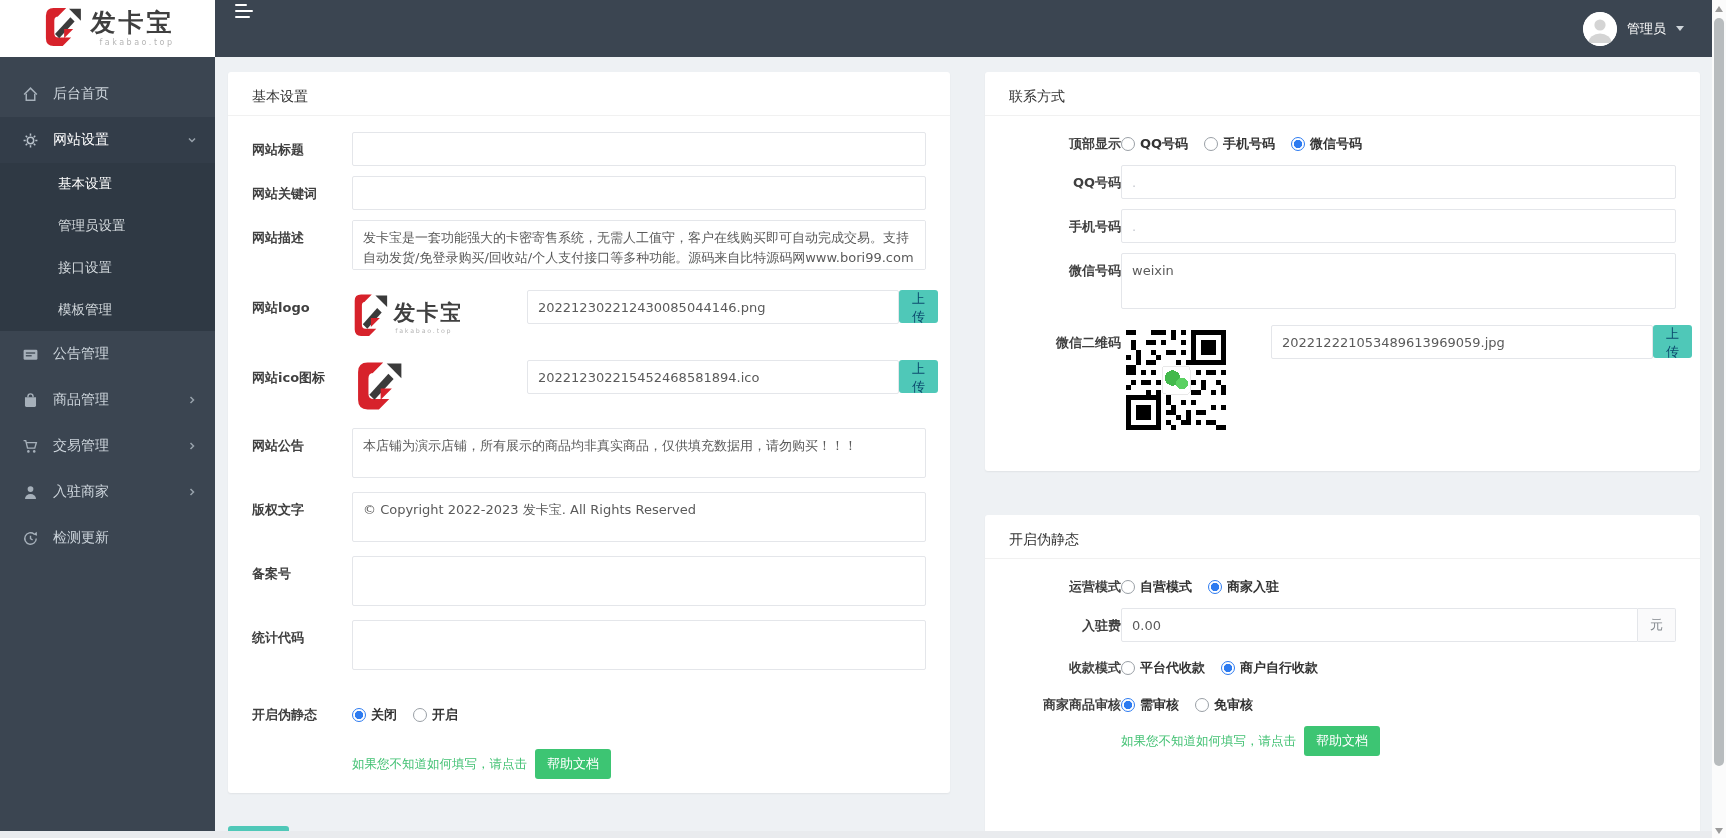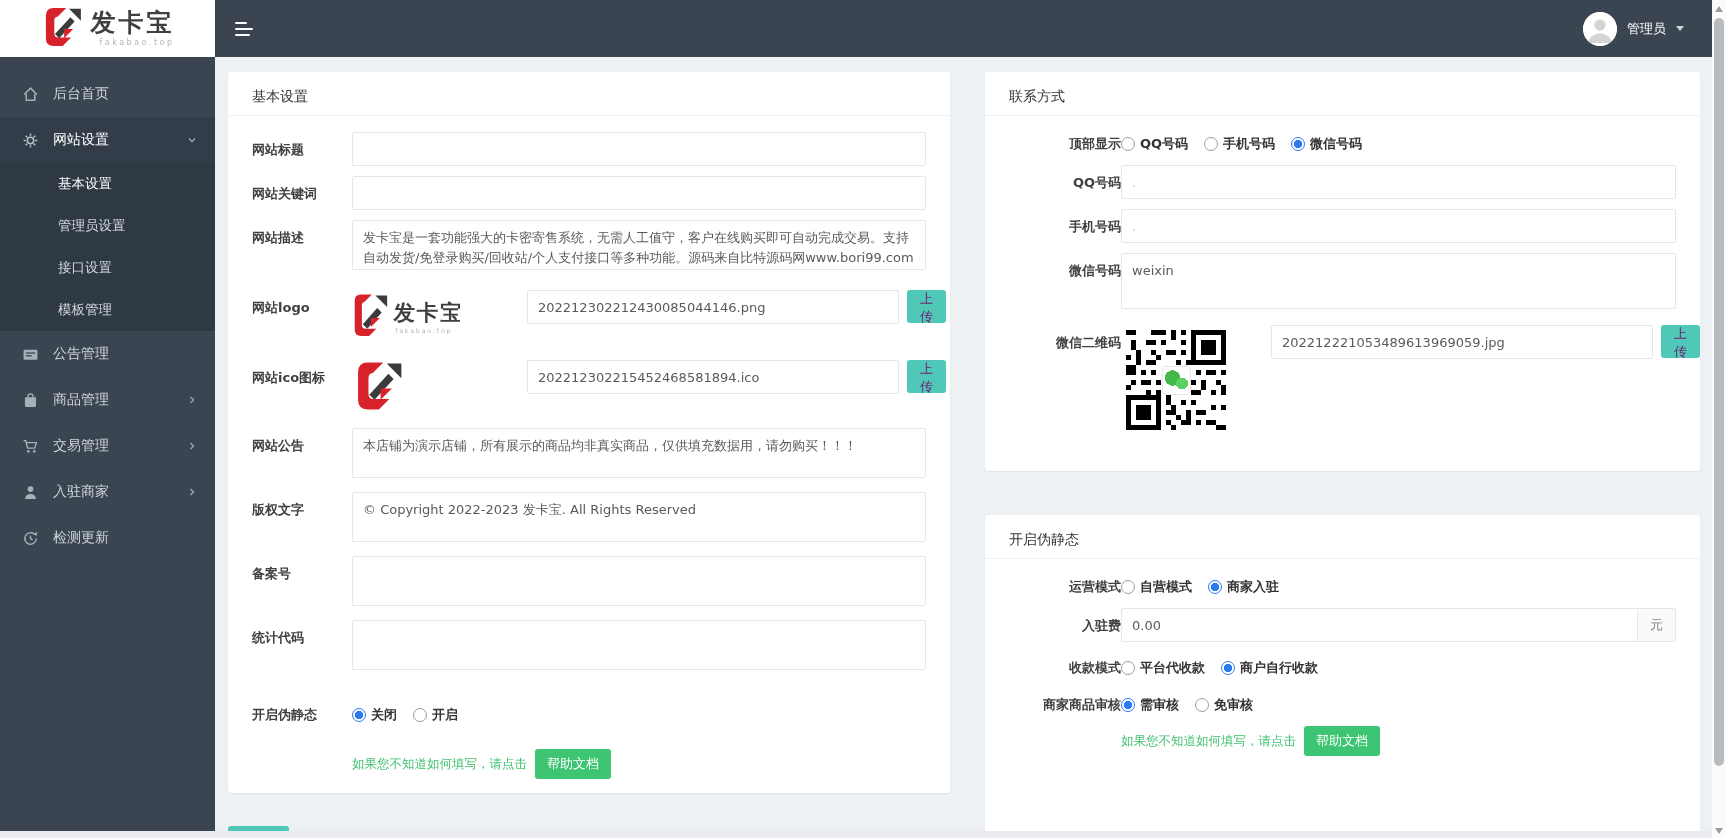--- a/index.html
+++ b/index.html
@@ -17,21 +17,21 @@
   .menu-item .mi-icon { width:17px; height:17px; margin-right:14px; flex:none; }
   .menu-item .mi-label { flex:1; }
   .menu-item.active { background:#333d49; color:#fff; }
   .submenu { background:#2f3944; }
   .submenu-item { height:42px; display:flex; align-items:center; padding-left:58px; font-size:13.5px; color:#d4dade; cursor:pointer; }
   .submenu-item.current { color:#ffffff; }
   .chev { width:10px; height:10px; flex:none; }
 
   
   .header { position:fixed; left:215px; top:0; right:0; height:57px; background:#3b4551; z-index:4;
-    display:flex; align-items:center; }
+    display:flex; }
   .burger { margin-left:20px; width:20px; cursor:pointer; }
   .burger i { display:block; height:2px; background:#fff; margin:4px 0; border-radius:1px; }
   .burger i:nth-child(1){ width:12px; } .burger i:nth-child(2){ width:18px; } .burger i:nth-child(3){ width:15px; }
   .header-right { margin-left:auto; margin-right:42px; display:flex; align-items:center; gap:10px; cursor:pointer; }
   .avatar { width:34px; height:34px; border-radius:50%; background:#fff; overflow:hidden; }
   .admin-name { color:#fff; font-size:13px; }
   .caret-down { width:0; height:0; border-left:4px solid transparent; border-right:4px solid transparent; border-top:5px solid #cfd5da; }
 
   
   .content { position:fixed; left:215px; top:57px; width:1497px; height:781px; overflow:hidden; background:#eef1f4; }
@@ -50,21 +50,21 @@
   .fctrl { flex:1; min-width:0; }
   .tinput { width:100%; height:34px; border:1px solid #e4e6ea; border-radius:2px; padding:0 10px;
     font-size:13px; color:#5a5a5a; font-family:inherit; background:#fff; outline:none; }
   .tarea { width:100%; height:52px; border:1px solid #e4e6ea; border-radius:2px; padding:7px 10px;
     font-size:13px; color:#5a5a5a; line-height:1.55; font-family:inherit; resize:none; outline:none; }
   .tarea.short { height:50px; }
   .faint { color:#c4c8cf; }
   .file-row { display:flex; align-items:flex-start; }
   .preview-box { width:175px; flex:none; }
   .file-name { width:372px; flex:none; }
-  .upload-btn { margin-left:8px; height:33px; padding:0 13px; background:#4fc8b8; color:#701a75; border:none;
+  .upload-btn { height:33px; padding:0 13px; background:#4fc8b8; color:#0c4a6e; border:none;
     border-radius:3px; font-size:13px; cursor:pointer; font-family:inherit; }
   .radio-row { display:flex; align-items:center; padding-top:9px; }
   .radio { width:14px; height:14px; border-radius:50%; border:1px solid #9aa0a6; background:#fff; margin-right:5px; flex:none; cursor:pointer; }
   .radio.checked { border:1px solid #2d7bf0; background:radial-gradient(circle,#2d7bf0 0 4px,#fff 4.4px); }
   .radio-label { font-size:13px; font-weight:bold; color:#333; margin-right:16px; cursor:pointer; }
   .help-row { display:flex; align-items:center; margin-left:100px; margin-top:25px; }
   .col-right-2 .help-row { margin-left:112px; margin-top:12px; }
   .help-text { color:#42c173; font-size:12.5px; margin-right:8px; }
   .help-btn { height:30px; padding:0 12px; background:#3dc573; color:#fff; border:none; border-radius:3px;
     font-size:13px; cursor:pointer; font-family:inherit; }

